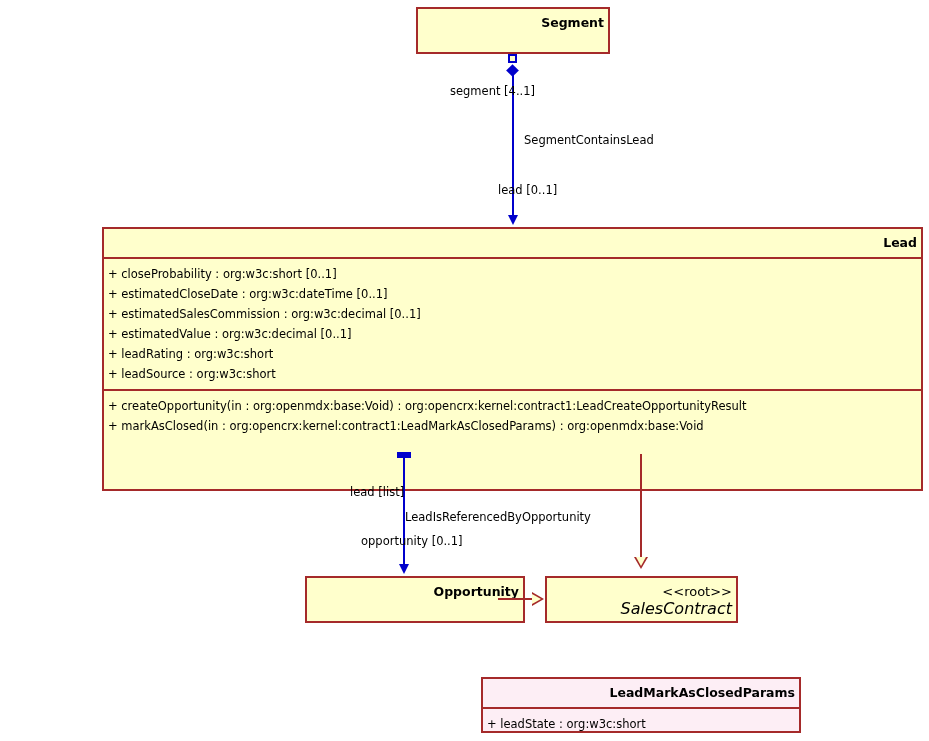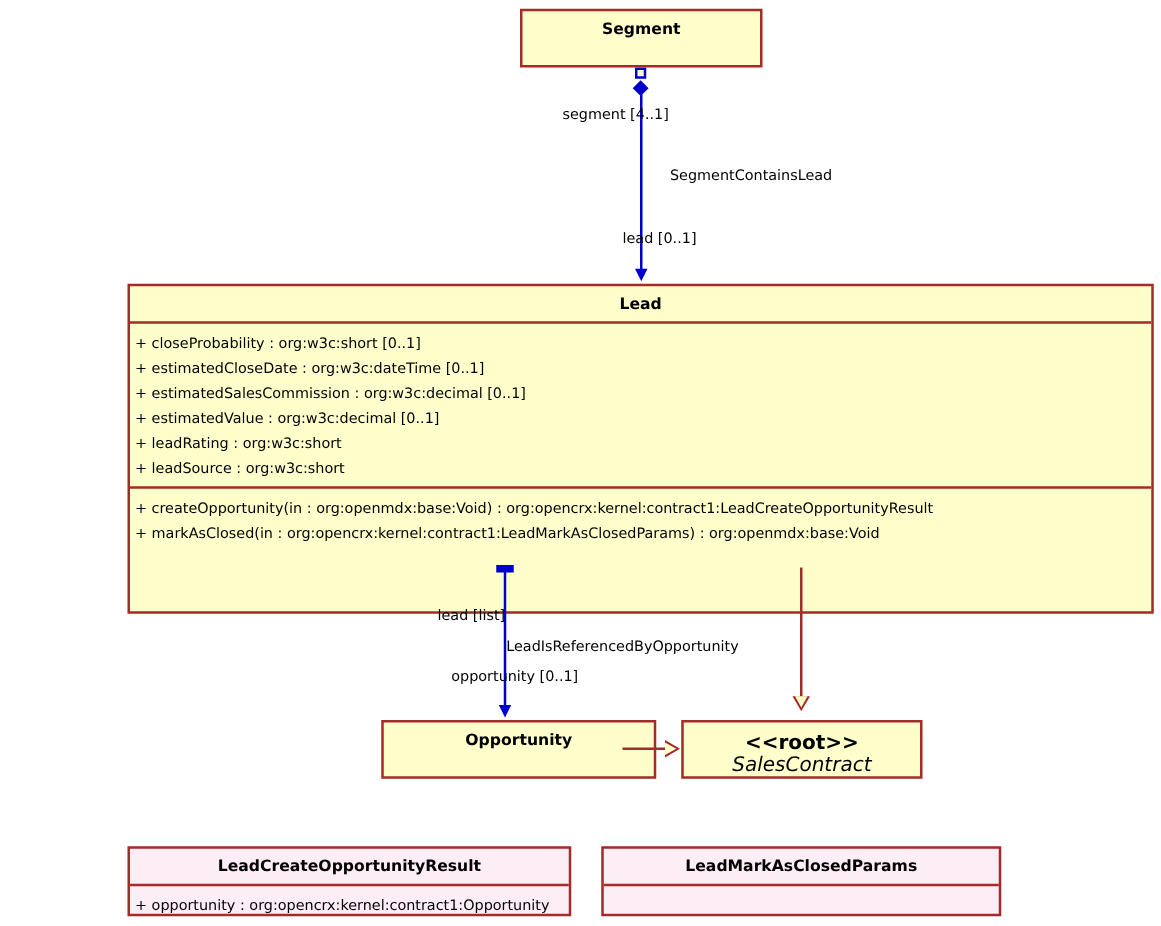--- a/index.html
+++ b/index.html
@@ -22,34 +22,34 @@
   .uml-class {
     position: absolute;
     box-sizing: border-box;
     border: 2px solid #a52a2a;
     background: #ffffcc;
   }
   .uml-class.param-class {
     background: #fdeef5;
   }
   .class-title {
-    text-align: center;
+    text-align: right;
     font-weight: bold;
     font-size: 12.5px;
     color: #000000;
     padding: 7px 4px 7px 4px;
     line-height: 1.15;
   }
   .uml-class.has-sections > .class-title {
     border-bottom: 2px solid #a52a2a;
   }
   .stereotype {
     display: block;
-    font-weight: bold;
-    font-size: 16px;
+    font-weight: normal;
+    font-size: 13px;
     font-style: normal;
   }
   .abstract-name {
     display: block;
     font-style: italic;
     font-weight: normal;
     font-size: 16px;
   }
   .class-section {
     padding: 5px 0 5px 0;
@@ -172,21 +172,21 @@
 
   <div class="uml-class" style="left:416px; top:7px; width:194px; height:47px;">
     <div class="class-title">Segment</div>
   </div>
 
   <div class="square-hollow" style="left:508px; top:54px;"></div>
   <div class="diamond-filled" style="left:508px; top:66px;"></div>
   <div class="conn-line-v" style="left:512px; top:70px; height:152px; border-left-color:#0000cc;"></div>
   <div class="arrow-open-down" style="left:508px; top:215px;"></div>
   <div class="conn-label" style="left:450px; top:84px;">segment [4..1]</div>
-  <div class="conn-label" style="left:536px; top:133px;text-align:right;">SegmentContainsLead</div>
+  <div class="conn-label" style="left:524px; top:133px;text-align:right;">SegmentContainsLead</div>
   <div class="conn-label" style="left:498px; top:183px;">lead [0..1]</div>
 
   <div class="uml-class has-sections" style="left:102px; top:227px; width:821px; height:264px;">
     <div class="class-title">Lead</div>
     <div class="class-section">
       <div class="member">+ closeProbability : org:w3c:short [0..1]</div>
       <div class="member">+ estimatedCloseDate : org:w3c:dateTime [0..1]</div>
       <div class="member">+ estimatedSalesCommission : org:w3c:decimal [0..1]</div>
       <div class="member">+ estimatedValue : org:w3c:decimal [0..1]</div>
       <div class="member">+ leadRating : org:w3c:short</div>
@@ -215,24 +215,21 @@
   <div class="conn-line-h" style="left:498px; top:598px; width:35px; border-top-color:#a52a2a;"></div>
   <div class="tri-hollow-right" style="left:532px; top:592px;"></div>
 
   <div class="uml-class" style="left:545px; top:576px; width:193px; height:47px;">
     <div class="class-title">
       <span class="stereotype">&lt;&lt;root&gt;&gt;</span>
       <span class="abstract-name">SalesContract</span>
     </div>
   </div>
 
-  <div class="uml-class param-class has-sections" style="left:102px; top:677px; width:355px; height:56px;">
-    <div class="class-title">LeadCreateOpportunityResult</div>
-    <div class="class-section">
-      <div class="member">+ opportunity : org:opencrx:kernel:contract1:Opportunity</div>
-    </div>
-  </div>
 
   <div class="uml-class param-class has-sections" style="left:481px; top:677px; width:320px; height:56px;">
     <div class="class-title">LeadMarkAsClosedParams</div>
+    <div class="class-section">
+      <div class="member">+ leadState : org:w3c:short</div>
+    </div>
   </div>
 
 </div>
 
 </body></html>

